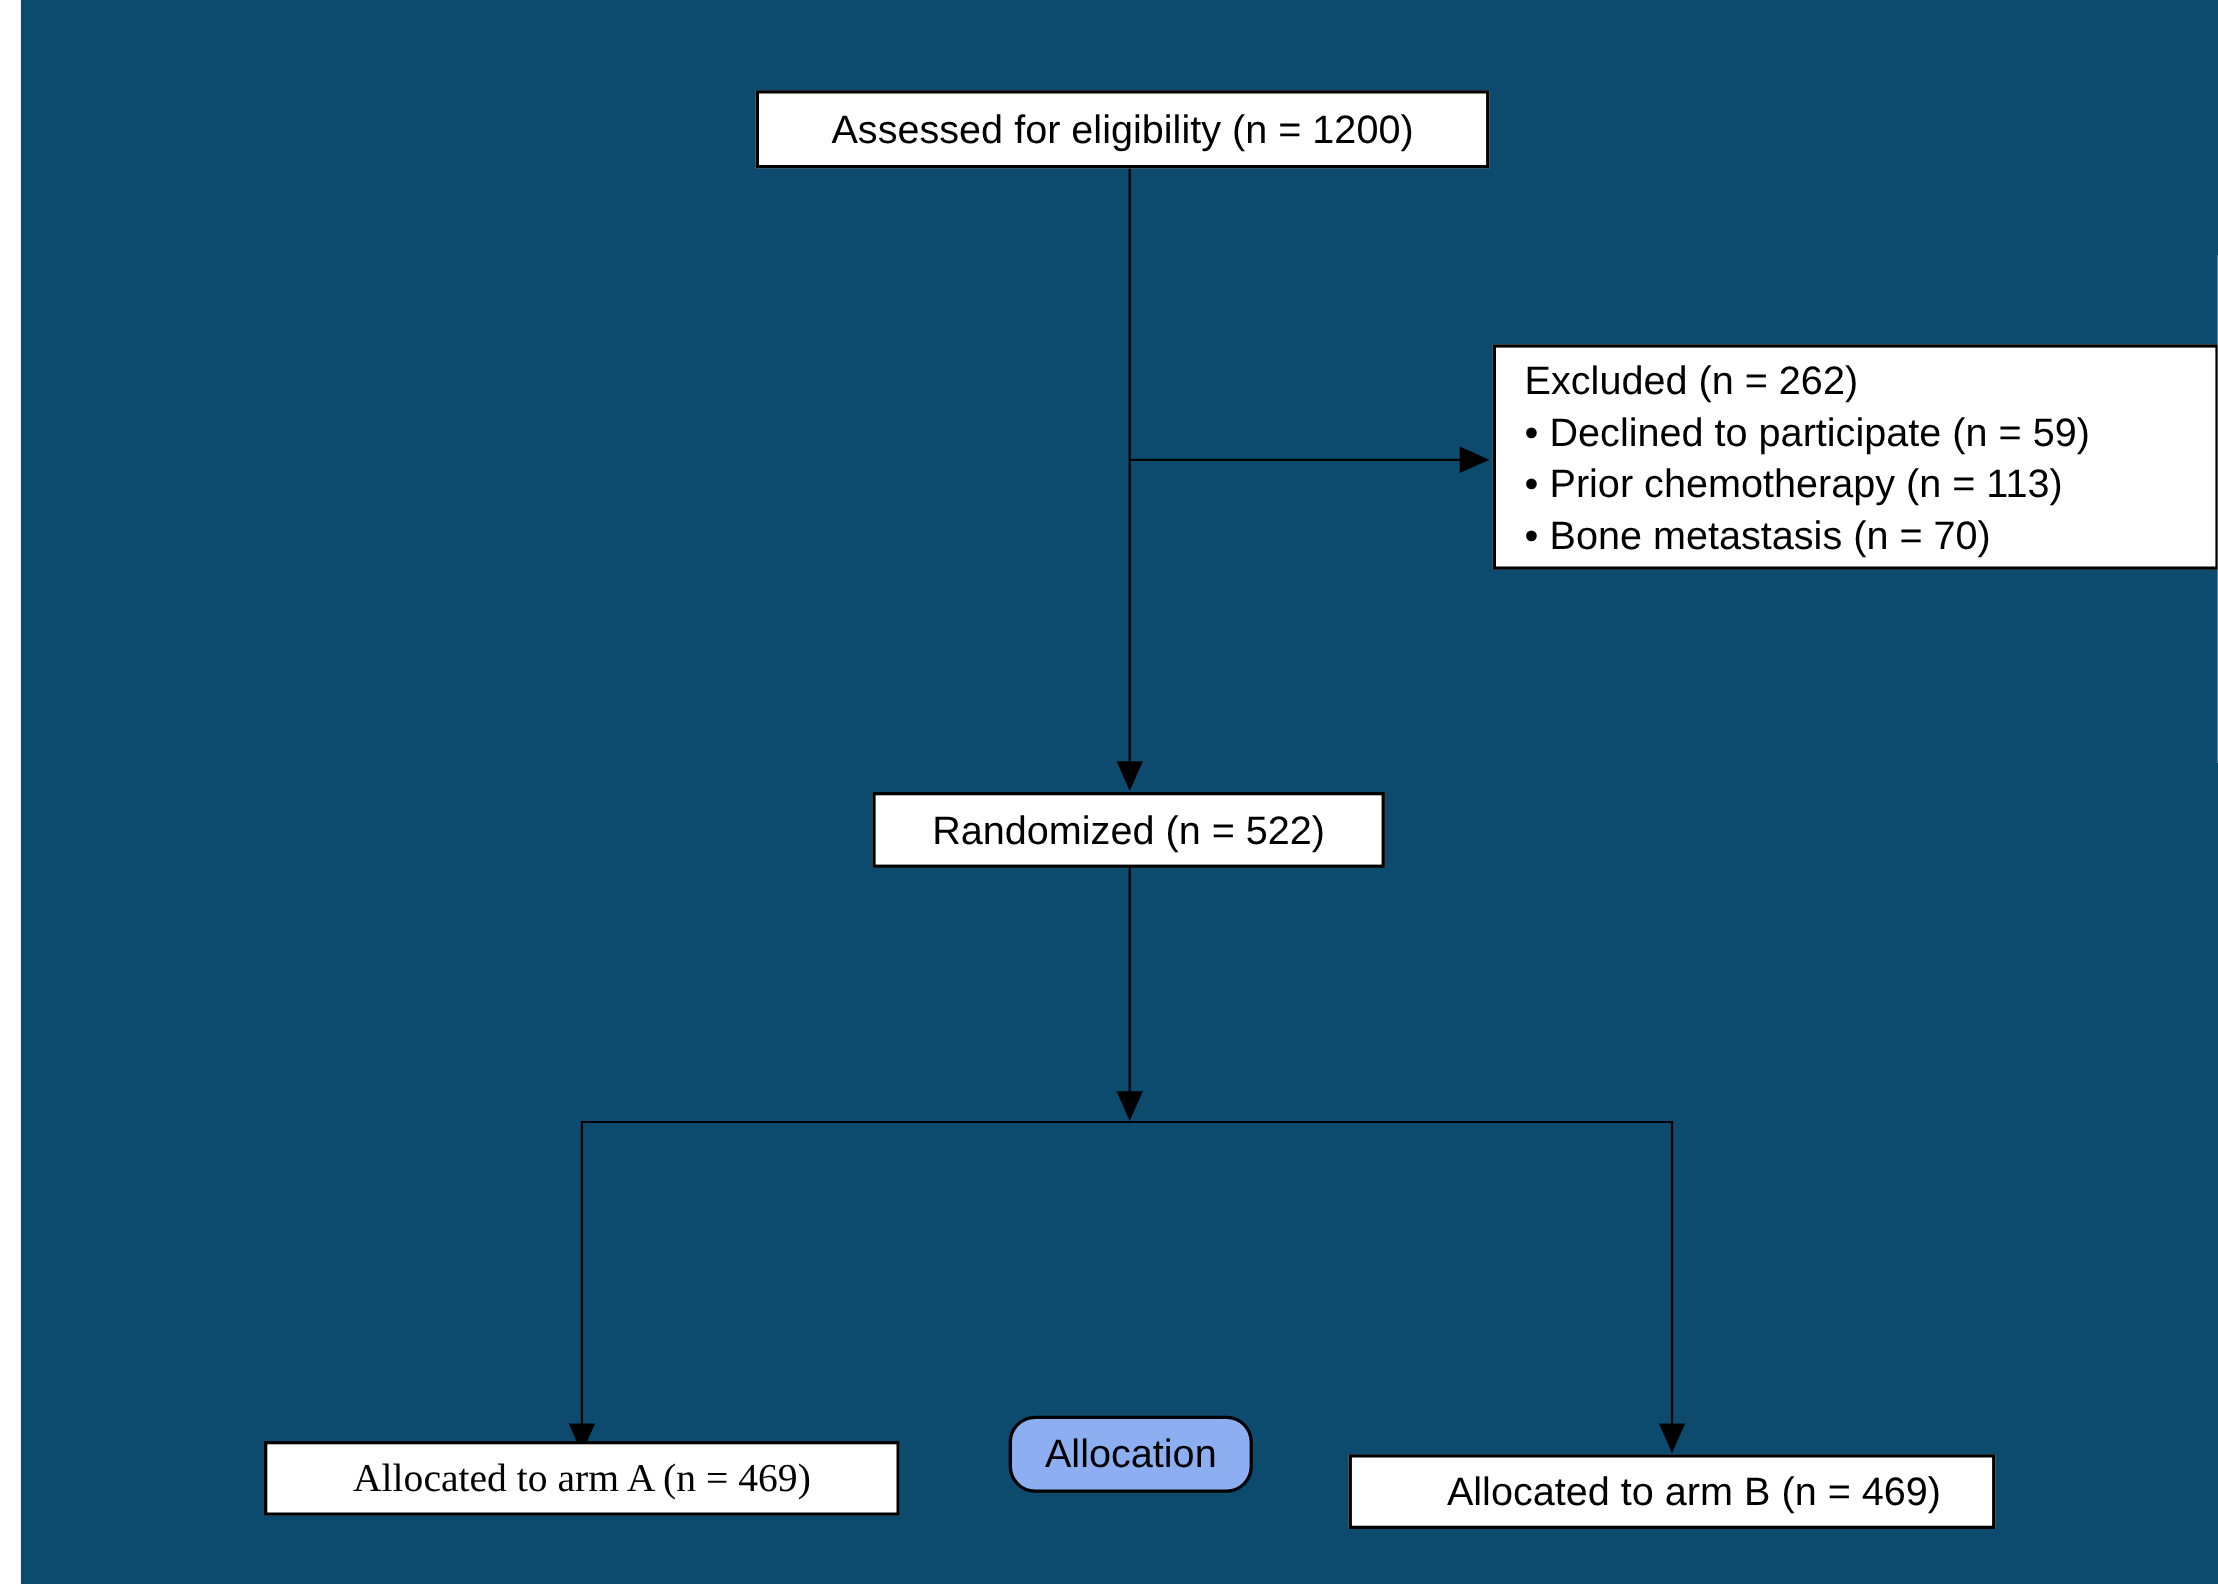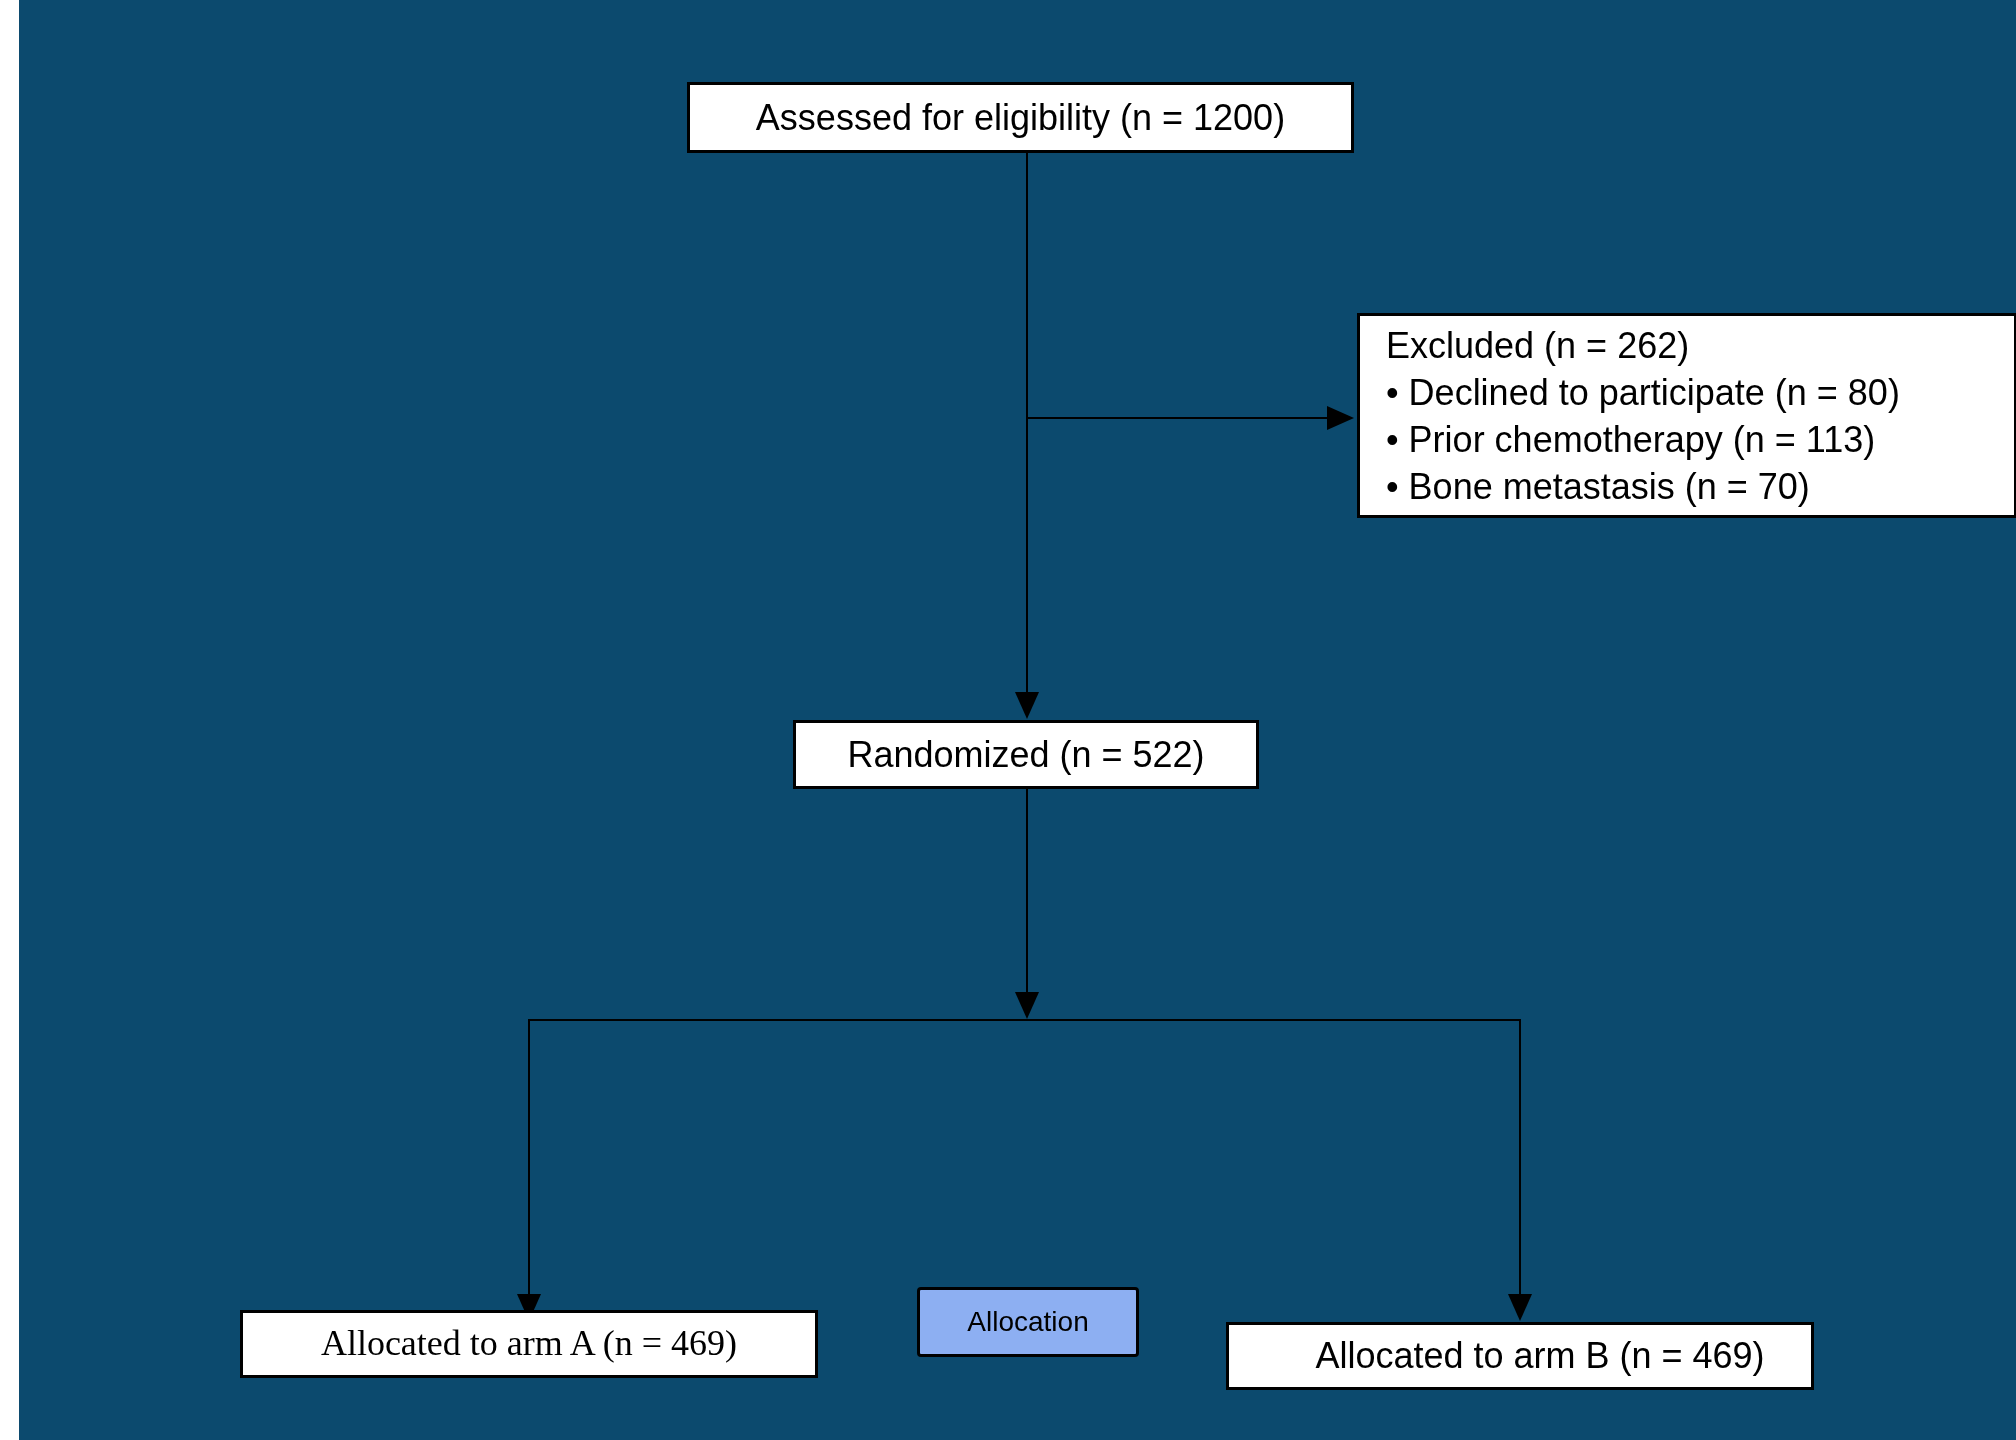--- a/index.html
+++ b/index.html
@@ -42,23 +42,23 @@
     padding: 6px 26px;
   }
   .node.multiline .line {
     line-height: 47px;
     white-space: nowrap;
   }
   .tag {
     position: absolute;
     box-sizing: border-box;
     border: 3px solid #000000;
-    border-radius: 4px;
+    border-radius: 24px;
     background: #8DAFF2;
-    font-size: 28px;
+    font-size: 36px;
     display: flex;
     align-items: center;
     justify-content: center;
     white-space: nowrap;
   }
   
   #node-assessed   { left: 668px;  top: 82px;   width: 667px; height: 71px; }
   #node-excluded   { left: 1338px; top: 313px;  width: 660px; height: 205px; }
   #node-randomized { left: 774px;  top: 720px;  width: 466px; height: 69px; }
   #node-arm-a      { left: 221px;  top: 1310px; width: 578px; height: 68px; font-family: Liberation Serif, serif; }
@@ -89,21 +89,21 @@
     <line x1="1501" y1="1019" x2="1501" y2="1295" stroke="#000000" stroke-width="2"></line>
     <polygon points="1489,1294 1513,1294 1501,1321" fill="#000000"></polygon>
   </svg>
 
   <div class="node" id="node-assessed">
     <span>Assessed for eligibility (n = 1200)</span>
   </div>
 
   <div class="node multiline" id="node-excluded">
     <div class="line">Excluded (n = 262)</div>
-    <div class="line">• Declined to participate (n = 80)</div>
+    <div class="line">• Declined to participate (n = 59)</div>
     <div class="line">• Prior chemotherapy (n = 113)</div>
     <div class="line">• Bone metastasis (n = 70)</div>
   </div>
 
   <div class="node" id="node-randomized">
     <span>Randomized (n = 522)</span>
   </div>
 
   <div class="node" id="node-arm-a">
     <span>Allocated to arm A (n = 469)</span>

